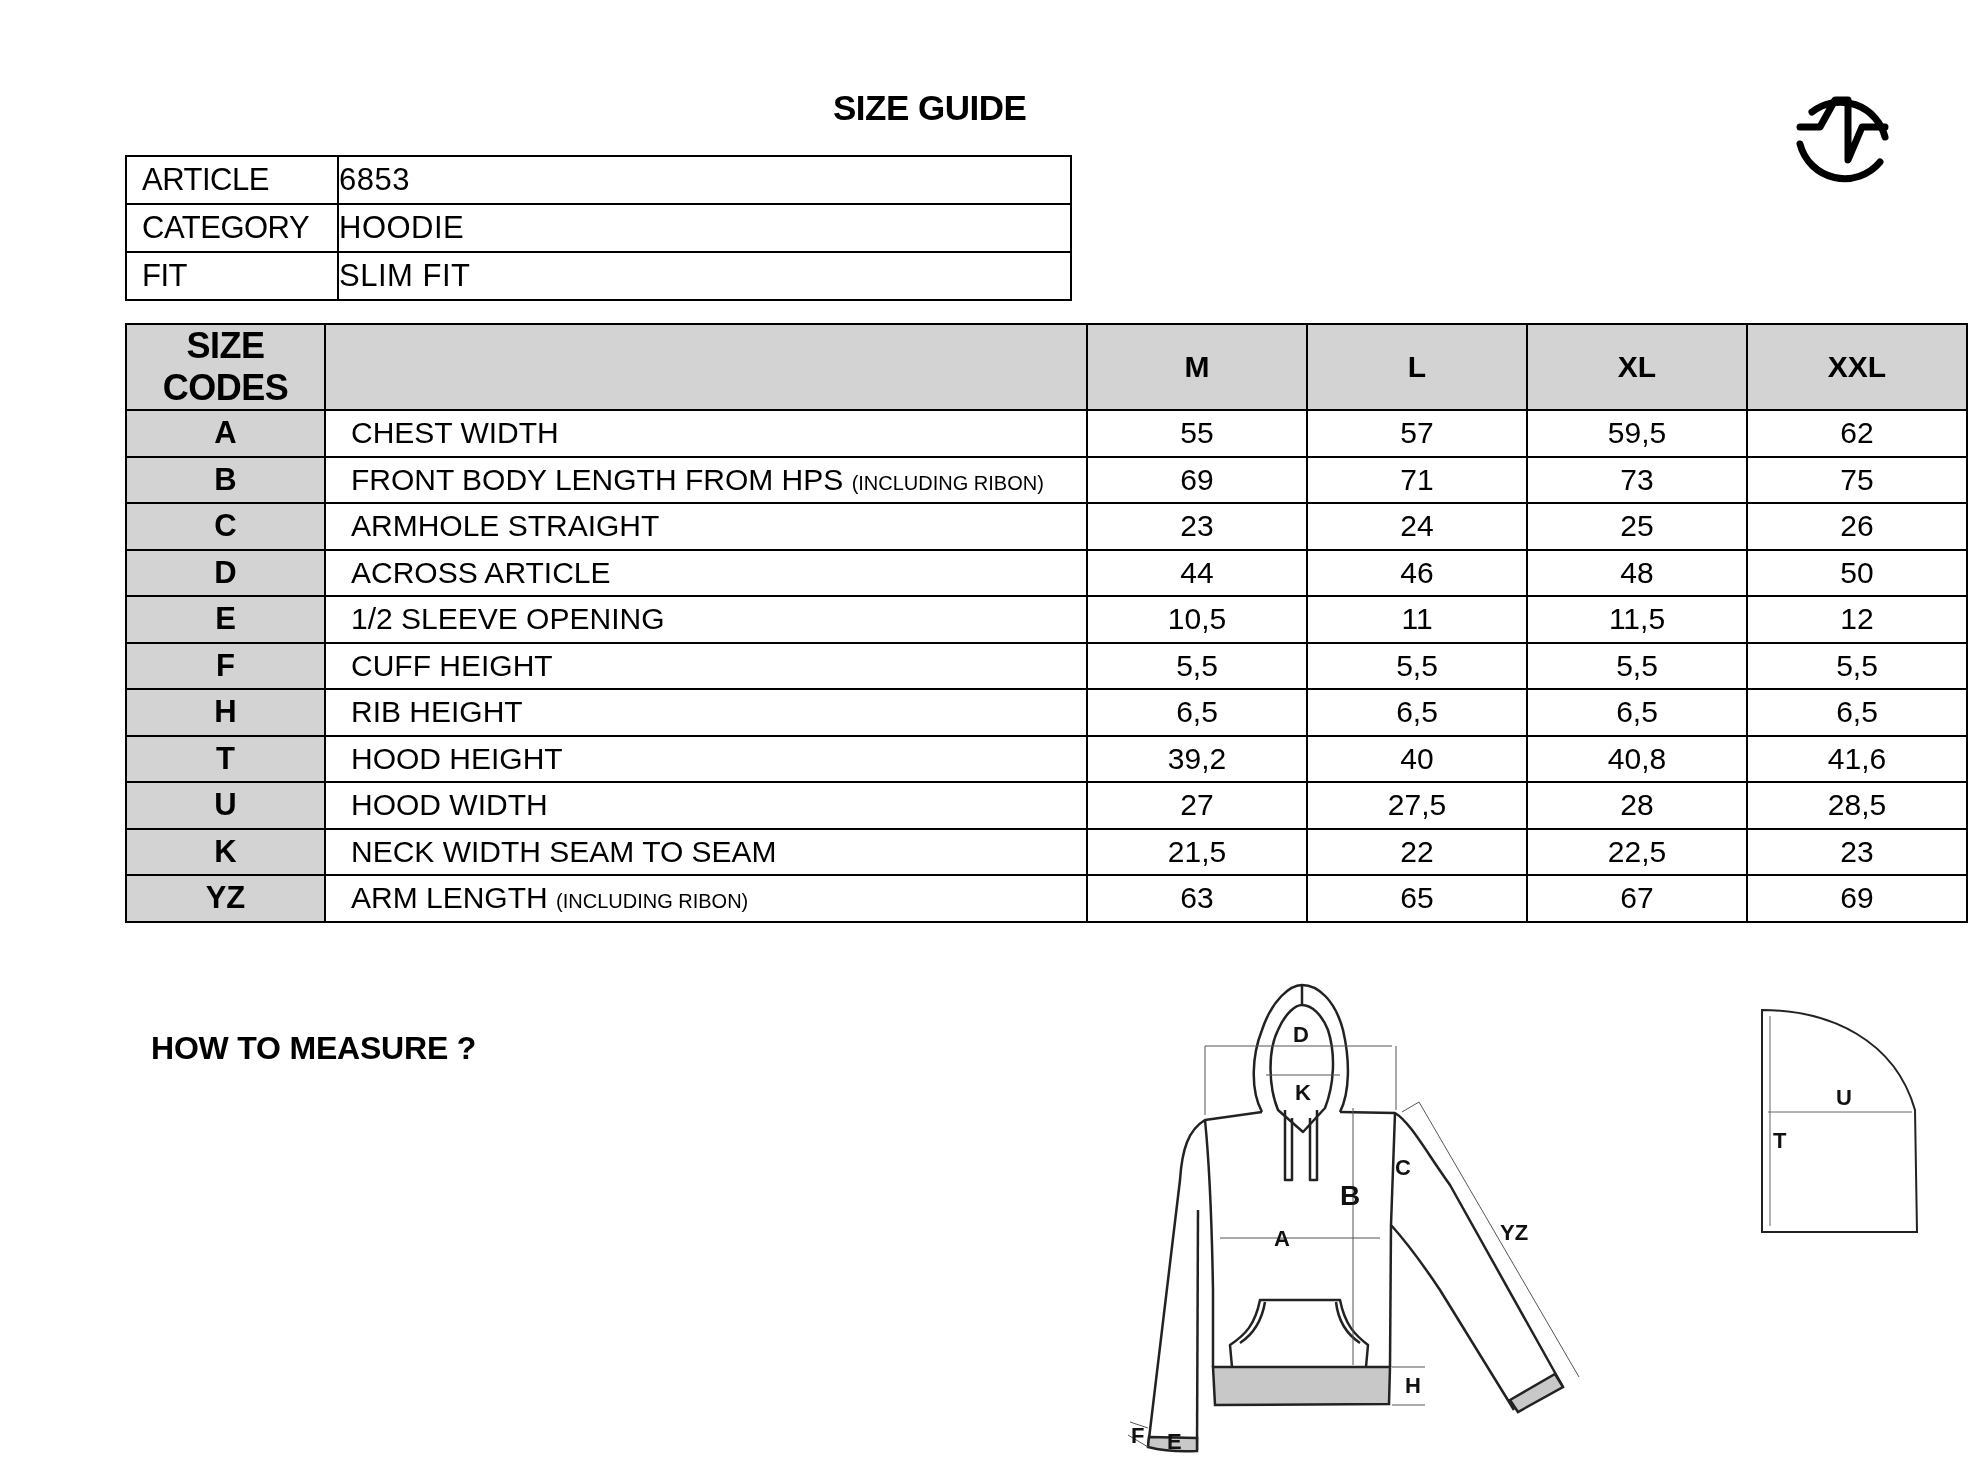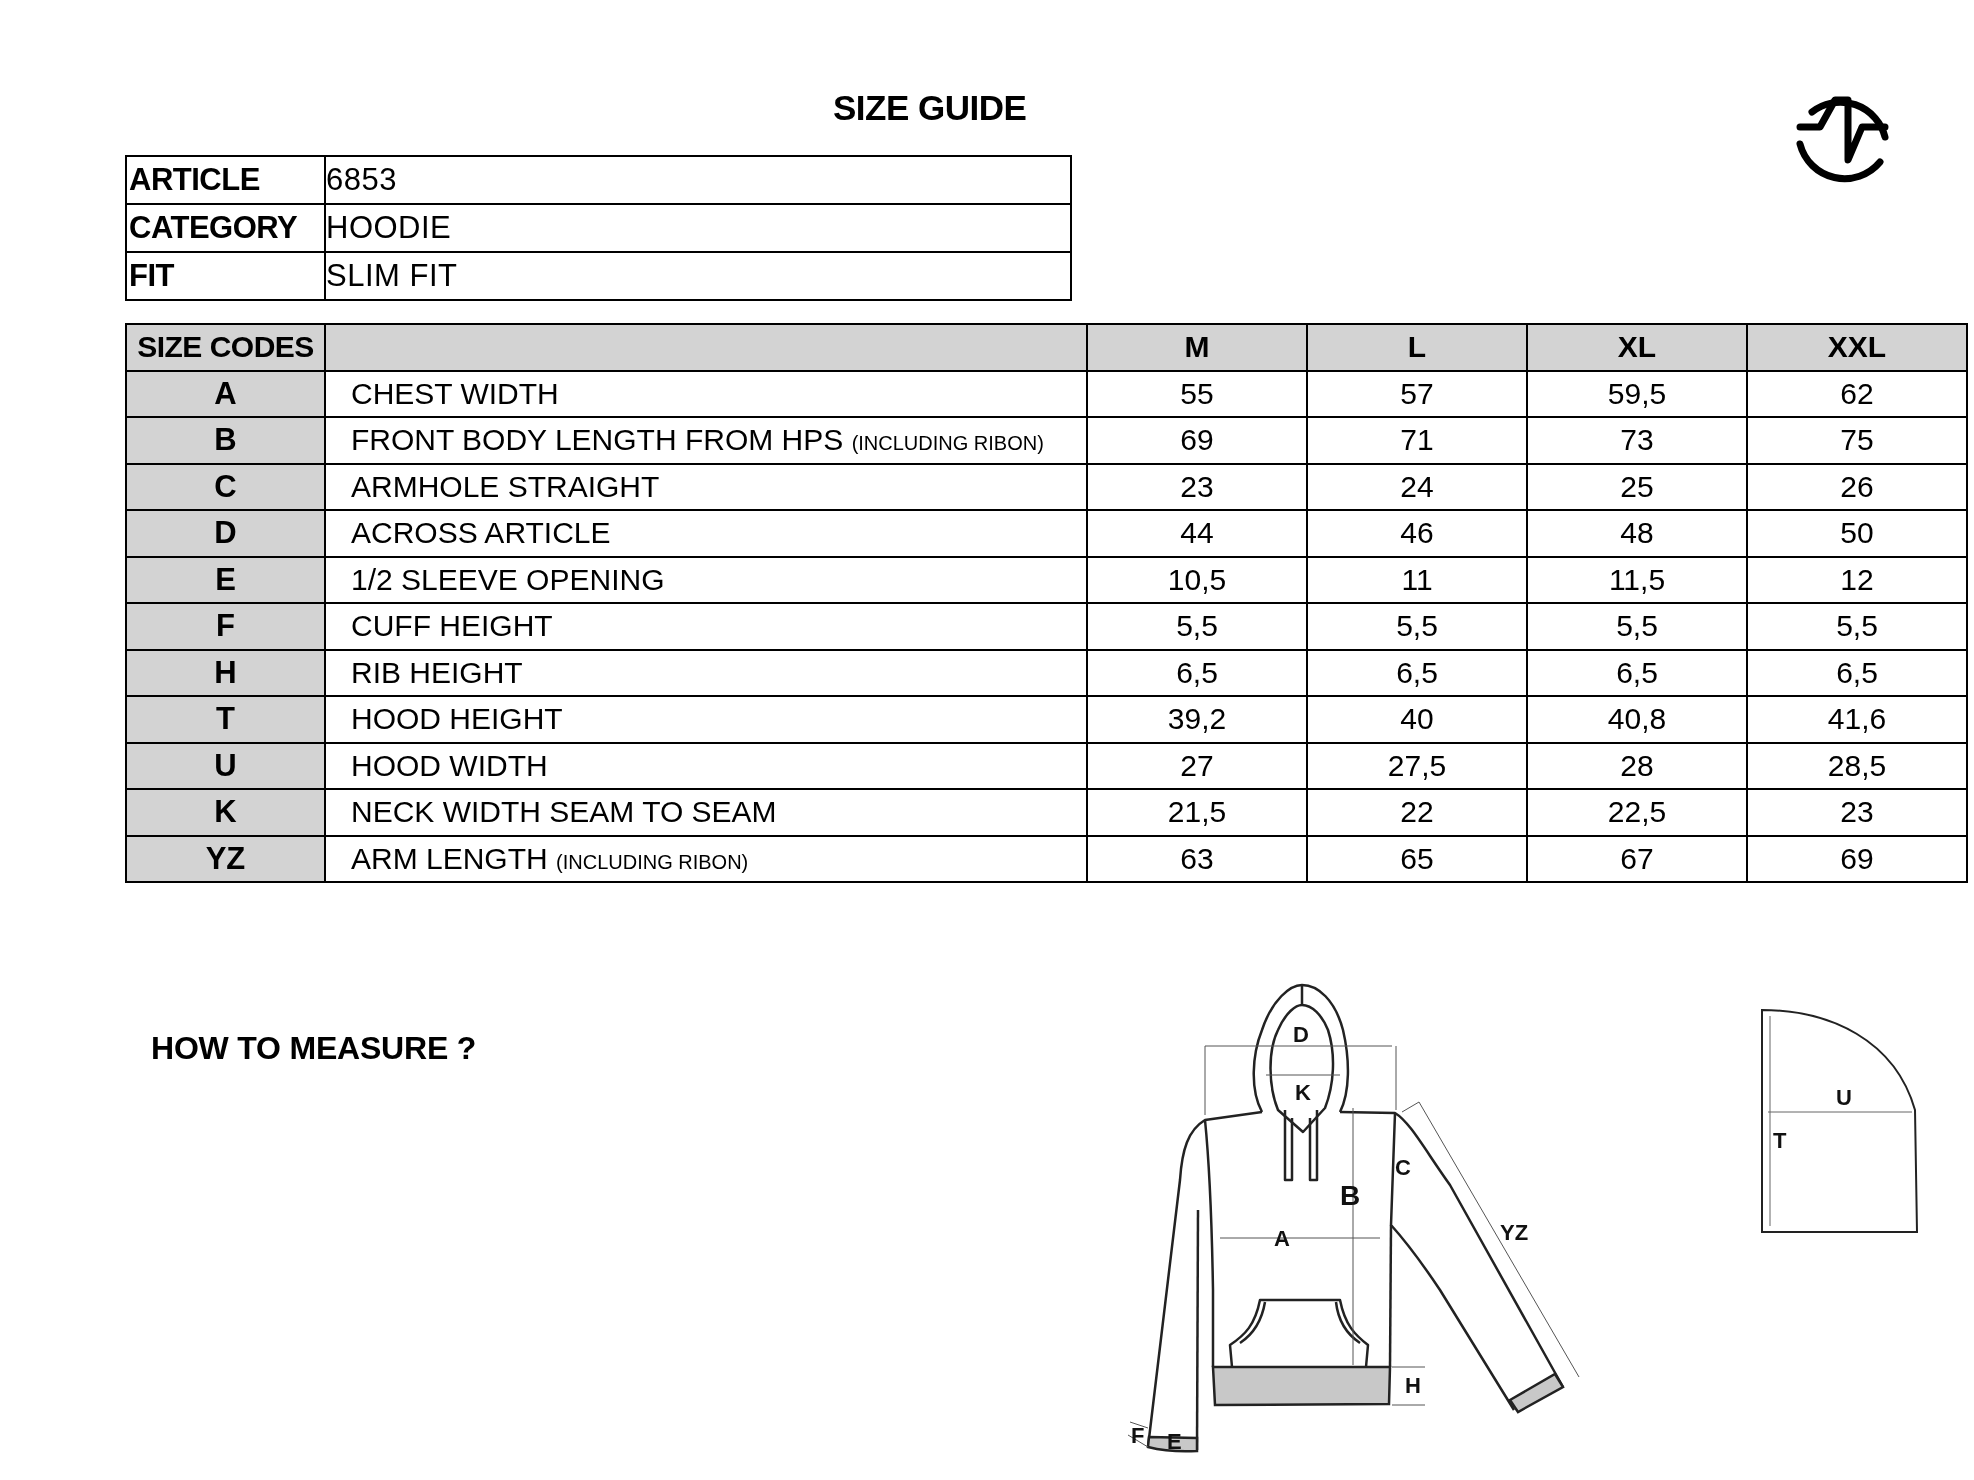--- a/index.html
+++ b/index.html
@@ -7,28 +7,28 @@
          font-family:"Liberation Sans", sans-serif; color:#000; }
   .abs { position:absolute; }
   .title { left:833px; top:88px; font-weight:bold; font-size:35px; letter-spacing:-0.5px; }
   .logo { left:1790px; top:82px; width:104px; height:104px; }
 
   table { border-collapse:collapse; position:absolute; table-layout:fixed; }
   td, th { border:2.5px solid #000; padding:0; }
 
   .info { left:125px; top:155px; width:947px; }
   .info td { height:46px; font-size:31px; }
-  .info td.k { width:195px; font-weight:bold; padding-left:2px; letter-spacing:-0.5px; }
+  .info td.k { width:195px; font-weight:normal; padding-left:15px; letter-spacing:-0.5px; }
   .info td.v { letter-spacing:0.5px; }
 
   .sizes { left:125px; top:323px; width:1827px; }
   .sizes td, .sizes th { height:44.5px; font-size:30px; }
   .sizes th { background:#d3d3d3; font-weight:bold; }
   .sizes .code { width:197px; background:#d3d3d3; font-weight:bold; text-align:center; font-size:31px; }
-  .sizes th.code { font-size:30px; letter-spacing:-0.5px; }
+  .sizes th.code { font-size:36px; letter-spacing:-0.5px; }
   .sizes .desc { width:735px; padding-left:25px; text-align:left; }
   .sizes .desc .note { font-size:20px; }
   .sizes .val { width:218px; text-align:center; }
 
   .how { left:151px; top:1030px; font-weight:bold; font-size:32px; letter-spacing:-0.2px; }
   .diagram { left:1110px; top:975px; width:570px; height:500px; }
   .hoodpiece { left:1755px; top:1005px; width:180px; height:240px; }
   svg text { font-family:"Liberation Sans", sans-serif; }
 </style>
 </head>

